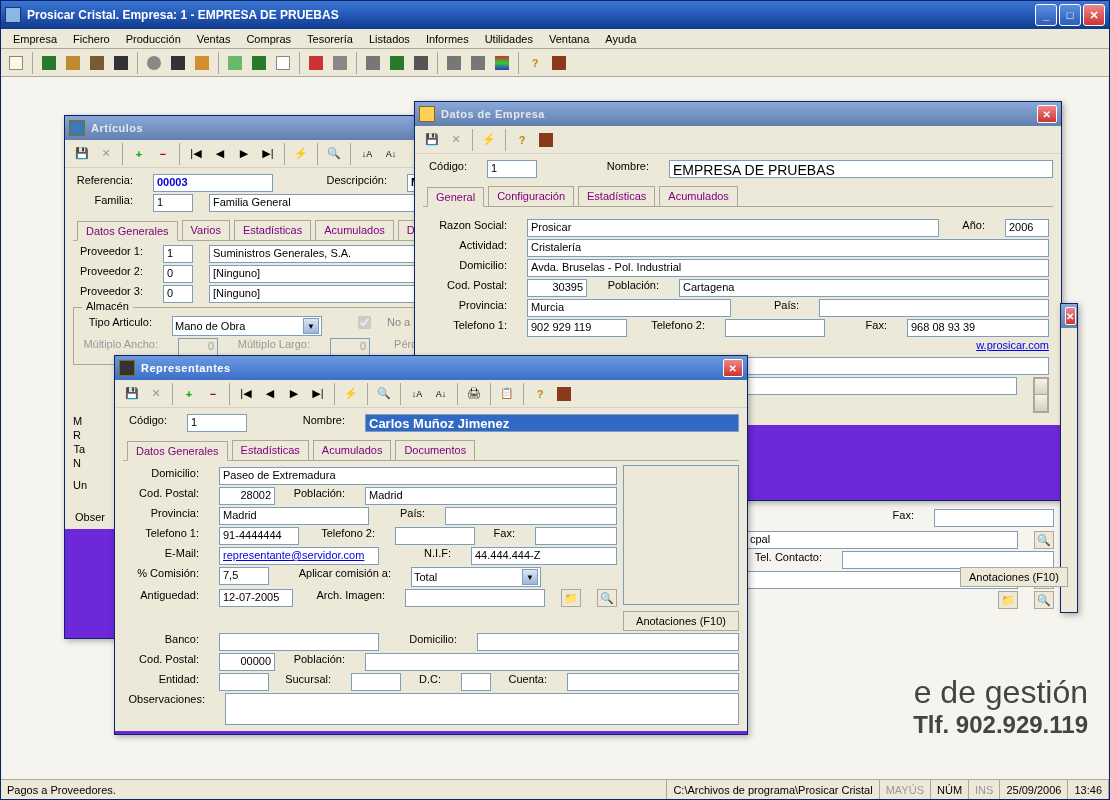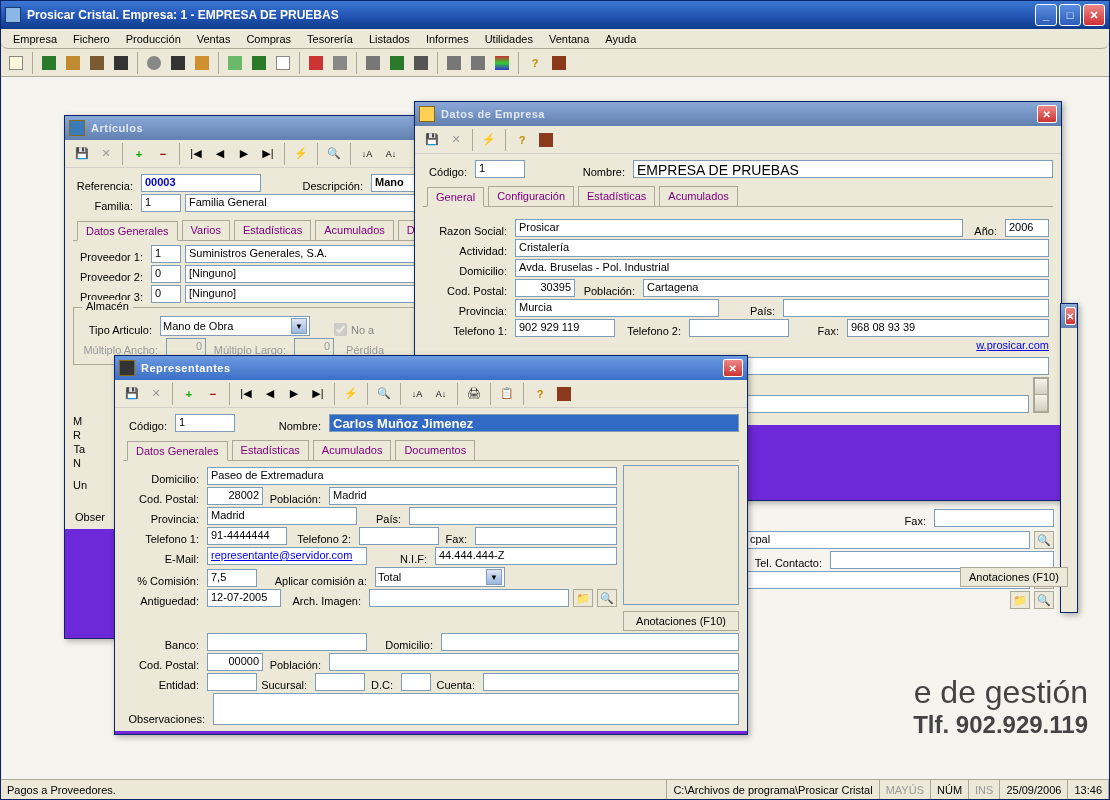--- a/index.html
+++ b/index.html
@@ -7,21 +7,21 @@
 
 
 .main-window { position: absolute; top: 0; left: 0; width: 1110px; height: 800px; background: #ECE9D8; border: 1px solid #0A246A; }
 .titlebar { background: linear-gradient(to bottom, #3B77D3, #2558B8 50%, #0E3A8C); height: 28px; display: flex; align-items: center; padding: 0 4px; color: white; font-weight: bold; }
 .titlebar .app-icon { width: 16px; height: 16px; background: #8AB6E8; margin-right: 6px; border: 1px solid #1A3A6E; }
 .titlebar .title-text { flex: 1; font-size: 12px; }
 .winbtns { display: flex; gap: 2px; }
 .winbtn { width: 22px; height: 22px; border-radius: 3px; border: 1px solid #fff; display: flex; align-items: center; justify-content: center; font-weight: bold; color: white; cursor: pointer; }
 .winbtn.min, .winbtn.max { background: linear-gradient(#5A8DE0,#2D5DB8); }
 .winbtn.close { background: linear-gradient(#E88,#C33); }
-.menubar { background: #ECE9D8; height: 20px; display: flex; align-items: center; padding: 0 4px; border-bottom: 1px solid #ACA899; border-radius: 7px; }
+.menubar { background: #ECE9D8; height: 20px; display: flex; align-items: center; padding: 0 4px; border-bottom: 1px solid #ACA899; }
 .menubar span { padding: 2px 8px; cursor: pointer; }
 .toolbar { background: #ECE9D8; height: 28px; display: flex; align-items: center; padding: 2px 4px; border-bottom: 1px solid #ACA899; gap: 2px; }
 .tbtn { width: 22px; height: 22px; border: 1px solid transparent; display: flex; align-items: center; justify-content: center; cursor: pointer; }
 .tsep { width: 1px; height: 22px; background: #ACA899; margin: 0 3px; }
 .icon-sq { width: 14px; height: 14px; }
 
 .mdi-client { position: absolute; top: 76px; left: 1px; right: 1px; bottom: 20px; background: #F5F4EF; overflow: hidden; }
 .watermark { position: absolute; bottom: 40px; right: 20px; color: #444; font-family: Georgia, serif; text-align: right; }
 .watermark .wm1 { font-size: 32px; }
 .watermark .wm2 { font-size: 24px; font-weight: bold; }
@@ -34,21 +34,21 @@
 
 .child { position: absolute; border: 1px solid #0A246A; background: #6d28d9; box-shadow: 2px 2px 6px rgba(0,0,0,.3); }
 .child .ctitle { background: linear-gradient(to bottom, #6C9AE0, #3B6FC7); height: 24px; display: flex; align-items: center; padding: 0 4px; color: white; font-weight: bold; font-size: 13px; letter-spacing: .5px; }
 .child .ctitle.inactive { background: linear-gradient(to bottom, #8AA8D8, #6180B0); color: #E0E8F0; }
 .child .ctitle .cicon { width: 16px; height: 16px; background: #FFD054; margin-right: 6px; border: 1px solid #8A6A10; }
 .child .ctitle .ctxt { flex: 1; }
 .child .ctitle .cclose { width: 20px; height: 18px; background: linear-gradient(#E88,#C33); border: 1px solid white; border-radius: 2px; display: flex; align-items: center; justify-content: center; color: white; cursor: pointer; font-weight: bold; font-size: 10px; }
 .child .ctoolbar { height: 28px; display: flex; align-items: center; padding: 2px 6px; gap: 2px; background: #ECE9D8; border-bottom: 1px solid #D4D0C8; }
 .child .cbody { padding: 4px 8px; background: #ECE9D8; position: relative; }
 
-.row { display: flex; align-items: flex-end; margin: 2px 0; gap: 4px; }
+.row { display: flex; align-items: flex-start; margin: 2px 0; gap: 16px; }
 .lbl { text-align: right; padding-right: 4px; }
 .input { background: white; border: 1px solid #7F9DB9; height: 18px; padding: 1px 3px; }
 .input.blue { color: #0000CC; font-weight: bold; }
 .input.sel { background: #316AC5; color: white; }
 .input.ro { background: #ECE9D8; }
 .combo { background: white; border: 1px solid #7F9DB9; height: 20px; display: flex; align-items: center; padding: 0 2px; }
 .combo .carrow { width: 16px; height: 16px; background: linear-gradient(#DDE6F5,#9BB6DE); border: 1px solid #7F9DB9; margin-left: auto; display: flex; align-items: center; justify-content: center; font-size: 8px; }
 
 .tabstrip { display: flex; gap: 4px; border-bottom: 1px solid #ACA899; padding: 4px 4px 0 4px; margin: 4px 0; }
 .tab { padding: 3px 8px; background: #ECE9D8; border: 1px solid #ACA899; border-bottom: none; cursor: pointer; color: #800080; }

